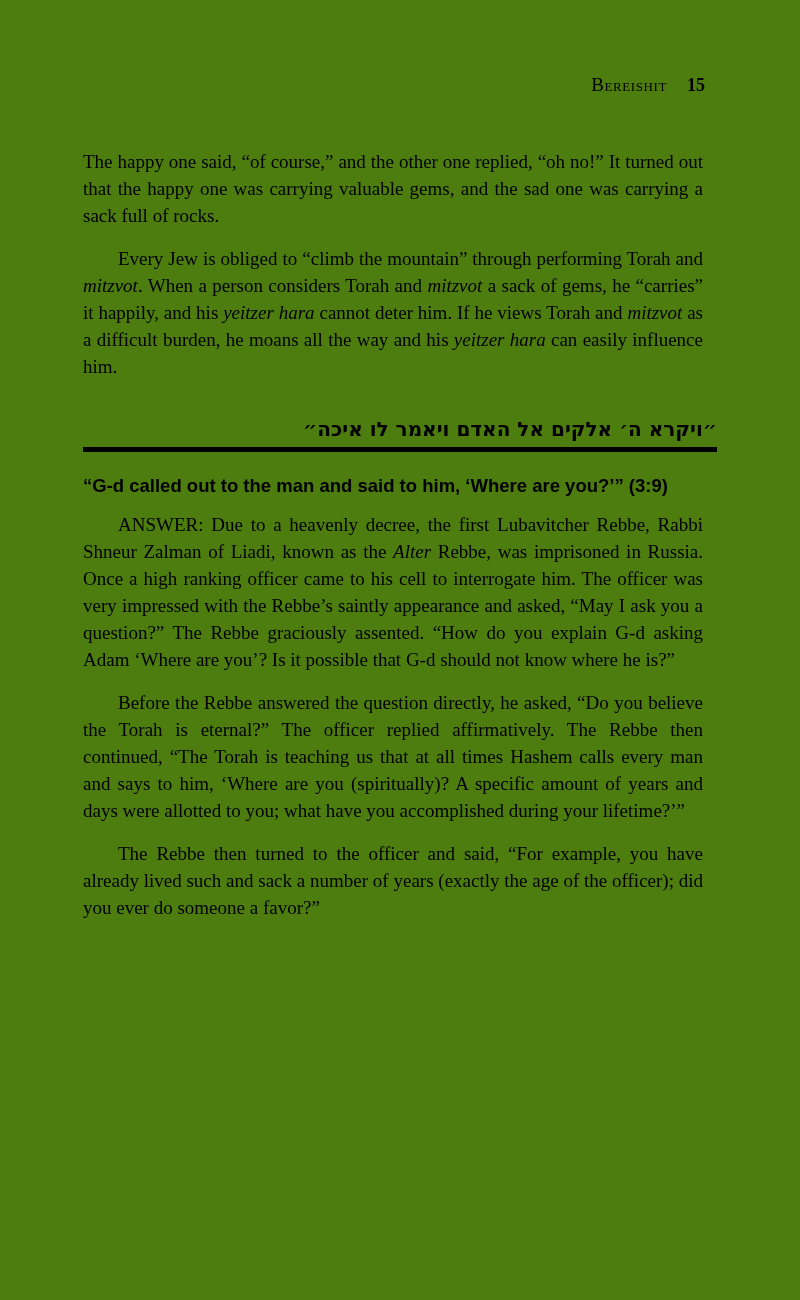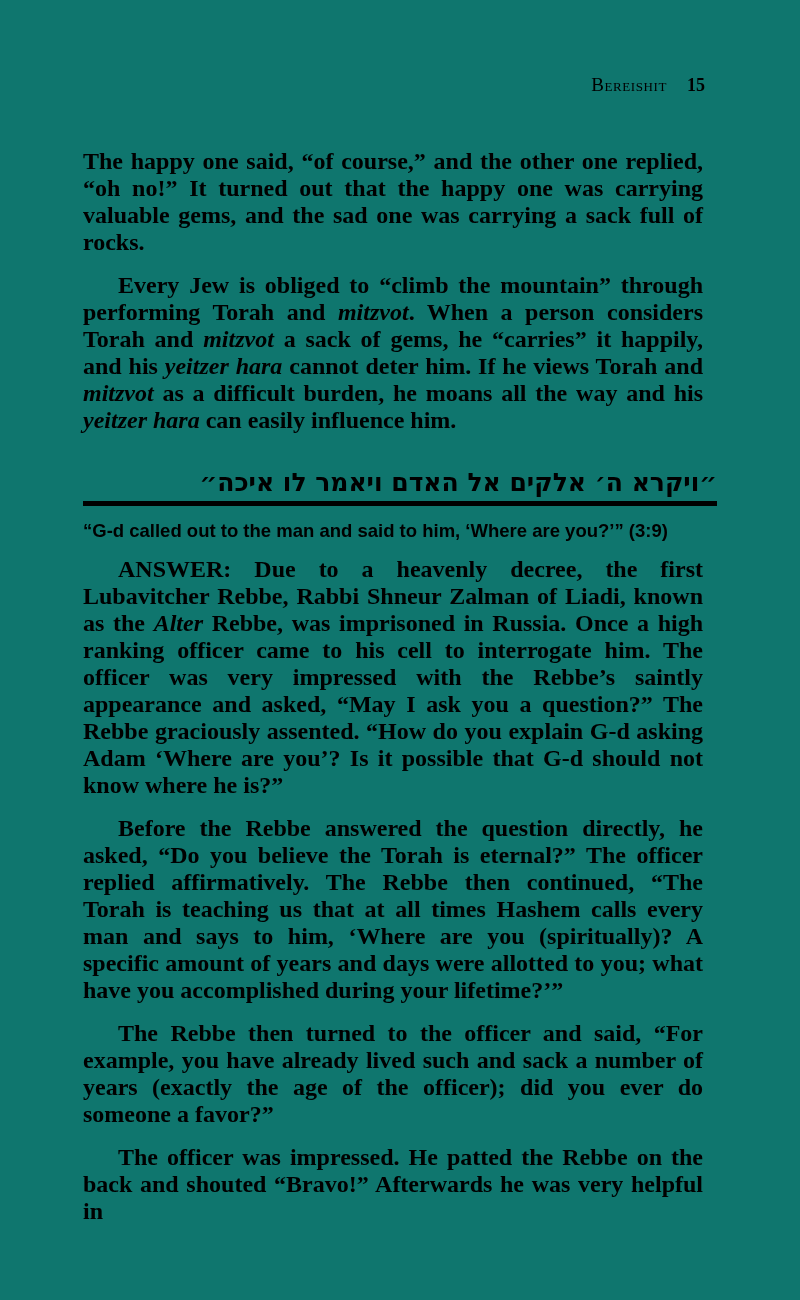--- a/index.html
+++ b/index.html
@@ -1,20 +1,20 @@
 <!DOCTYPE html>
 <html><head>
 <meta charset="utf-8">
 <style>
   html, body { margin: 0; padding: 0; background: #ffffff; }
   .page {
     position: relative;
     width: 800px;
     height: 1300px;
-    background: #0f766e;
+    background: #4d7c0f;
     color: #000000;
     font-family: "Liberation Serif", serif;
     overflow: hidden;
   }
   .running-head {
     position: absolute;
     top: 74px;
     left: 83px;
     width: 622px;
     text-align: right;
@@ -30,47 +30,46 @@
     margin-left: 20px;
   }
   .text-column {
     position: absolute;
     top: 0;
     left: 83px;
     width: 634px;
   }
   .para {
     margin: 0 14px 16px 0;
-    font-size: 24px;
+    font-size: 19px;
     line-height: 27px;
     text-align: justify;
     text-indent: 35px;
-    font-weight: bold;
   }
   .para.first {
     margin-top: 148px;
     text-indent: 0;
   }
   .para i { font-style: italic; }
   .verse-heading { margin: 34px 0 14px 0; }
   .hebrew {
     direction: rtl;
     text-align: right;
     font-family: "DejaVu Sans", sans-serif;
     font-weight: bold;
-    font-size: 25px;
+    font-size: 20px;
     line-height: 30px;
   }
   .rule {
     height: 5px;
     background: #000000;
     margin-top: 3px;
   }
   .translation {
-    margin-top: 14px;
+    margin-top: 23px;
     font-family: "Liberation Sans", sans-serif;
     font-weight: bold;
     font-size: 18.5px;
     line-height: 22px;
   }
 </style>
 </head>
 <body>
 
 <div class="page">
@@ -91,16 +90,15 @@
       <div class="translation">“G-d called out to the man and said to him, ‘Where are you?’” (3:9)</div>
     </div>
 
 
     <p class="para">ANSWER: Due to a heavenly decree, the first Lubavitcher Rebbe, Rabbi Shneur Zalman of Liadi, known as the <i>Alter</i> Rebbe, was imprisoned in Russia. Once a high ranking officer came to his cell to interrogate him. The officer was very impressed with the Rebbe’s saintly appearance and asked, “May I ask you a question?” The Rebbe graciously assented. “How do you explain G-d asking Adam ‘Where are you’? Is it possible that G-d should not know where he is?”</p>
 
     <p class="para">Before the Rebbe answered the question directly, he asked, “Do you believe the Torah is eternal?” The officer replied affirmatively. The Rebbe then continued, “The Torah is teaching us that at all times Hashem calls every man and says to him, ‘Where are you (spiritually)? A specific amount of years and days were allotted to you; what have you accomplished during your lifetime?’”</p>
 
     <p class="para">The Rebbe then turned to the officer and said, “For example, you have already lived such and sack a number of years (exactly the age of the officer); did you ever do someone a favor?”</p>
 
-    <p class="para">The officer was impressed. He patted the Rebbe on the back and shouted “Bravo!” Afterwards he was very helpful in</p>
 
   </main>
 </div>
 
 </body></html>

